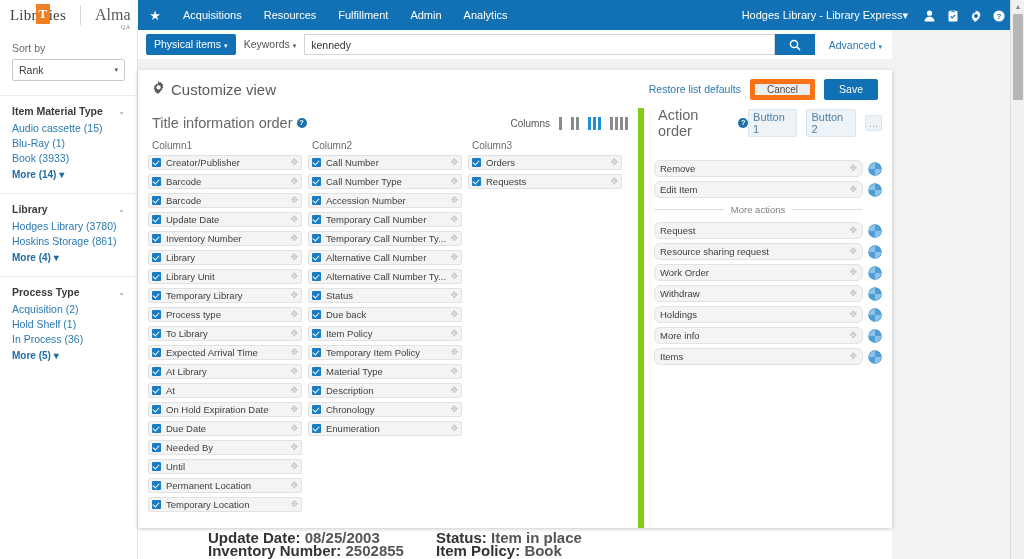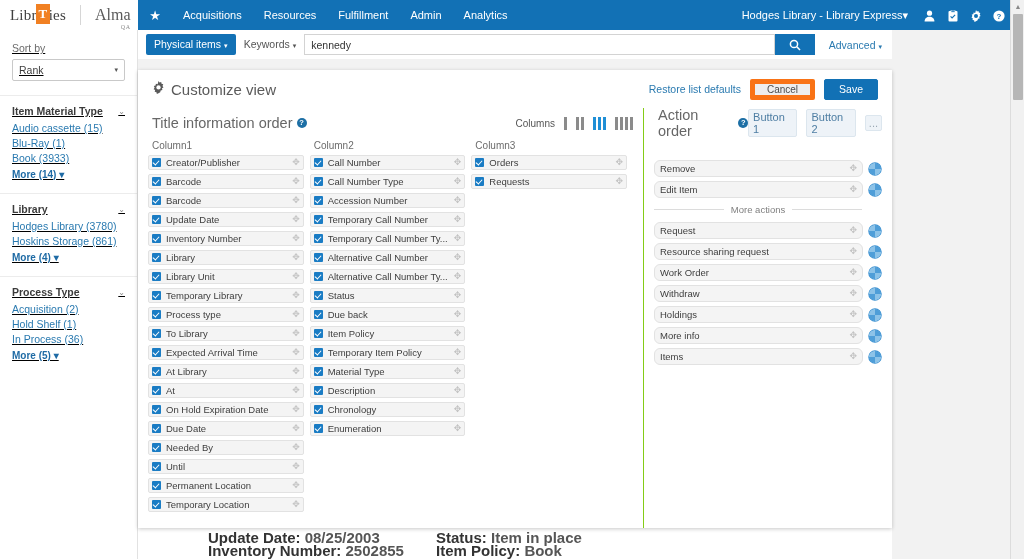--- a/index.html
+++ b/index.html
@@ -23,21 +23,21 @@
 
   .navbar { flex: 1; background: #1271b5; display: flex; align-items: center; }
   .nav-star { width: 34px; text-align: center; color: #fff; font-size: 13px; }
   .nav-item { color: #ffffff; font-size: 11px; padding: 0 11px; line-height: 30px; white-space: nowrap; }
   .nav-spacer { flex: 1; }
   .nav-user { color: #fff; font-size: 11px; padding-right: 10px; white-space: nowrap; }
   .nav-ico { width: 23px; text-align: center; color: #fff; font-size: 13px; }
   .nav-ico svg { vertical-align: middle; }
 
   
-  .rail { position: absolute; left: 0; top: 30px; width: 138px; bottom: 0; background: #fff; border-right: 1px solid #e2e2e2; padding: 12px 0 0 0; text-decoration: underline; }
+  .rail { position: absolute; left: 0; top: 30px; width: 138px; bottom: 0; background: #fff; border-right: 1px solid #e2e2e2; padding: 12px 0 0 0; }
   .rail .sortlbl { font-size: 10.5px; color: #6b6b6b; padding: 0 12px 5px; }
   .rail .select { margin: 0 12px 14px; height: 22px; border: 1px solid #c9c9c9; border-radius: 2px; background: #fff;
                   font-size: 10.5px; color: #3d3d3d; display: flex; align-items: center; padding: 0 6px; position: relative; }
   .rail .select .car { position: absolute; right: 6px; font-size: 7px; color: #555; }
   .facet { border-top: 1px solid #ececec; padding: 9px 12px 11px; }
   .facet-hd { display: flex; align-items: center; justify-content: space-between; font-size: 10.5px; font-weight: bold; color: #3b3b3b; margin-bottom: 4px; }
   .facet-hd .chev { font-size: 8px; color: #888; font-weight: normal; }
   .facet a { display: block; font-size: 10.5px; color: #2a7ab0; text-decoration: none; line-height: 15px; }
   .facet a.more { font-weight: bold; font-size: 10px; color: #1f6ba5; margin-top: 1px; }
 
@@ -57,21 +57,21 @@
            box-shadow: 0 1px 4px rgba(0,0,0,.22); }
   .panel-hd { height: 38px; display: flex; align-items: center; padding: 0 14px; }
   .panel-title { font-size: 15px; color: #5a5a5a; display: flex; align-items: center; gap: 6px; }
   .gear-ico { color: #5a5a5a; font-size: 13px; }
   .hd-right { margin-left: auto; display: flex; align-items: center; gap: 9px; }
   .lnk { font-size: 10.5px; color: #2a7ab0; }
   .btn-cancel { background: #eeeeee; border: 5px solid #f97316; color: #4a4a4a; font-size: 10px; height: 21px; padding: 0 12px; border-radius: 2px; }
   .btn-save { background: #1271b5; border: 1px solid #1271b5; color: #fff; font-size: 10.5px; height: 21px; padding: 0 14px; border-radius: 2px; }
 
   .panel-body { display: flex; height: 420px; }
-  .left-pane { width: 506px; border-right: 1px solid #84cc16; padding: 0 10px; }
+  .left-pane { width: 506px; border-right: 6px solid #84cc16; padding: 0 10px; }
   .right-pane { flex: 1; padding: 0 10px; }
 
   .sec-hd { display: flex; align-items: center; height: 30px; padding-left: 4px; }
   .sec-title { font-size: 14.5px; color: #676767; display: flex; align-items: center; gap: 4px; }
   .help-ico { width: 10px; height: 10px; border-radius: 50%; background: #1d6fa5; color: #fff; font-size: 7.5px;
               line-height: 10px; text-align: center; font-weight: bold; display: inline-block; }
   .sec-hd-right { margin-left: auto; display: flex; align-items: center; gap: 9px; }
   .collbl { font-size: 10px; color: #555; }
   .colopt { display: flex; gap: 2px; align-items: flex-end; height: 13px; }
   .colopt i { display: block; width: 3px; height: 13px; background: #8b8b8b; }

